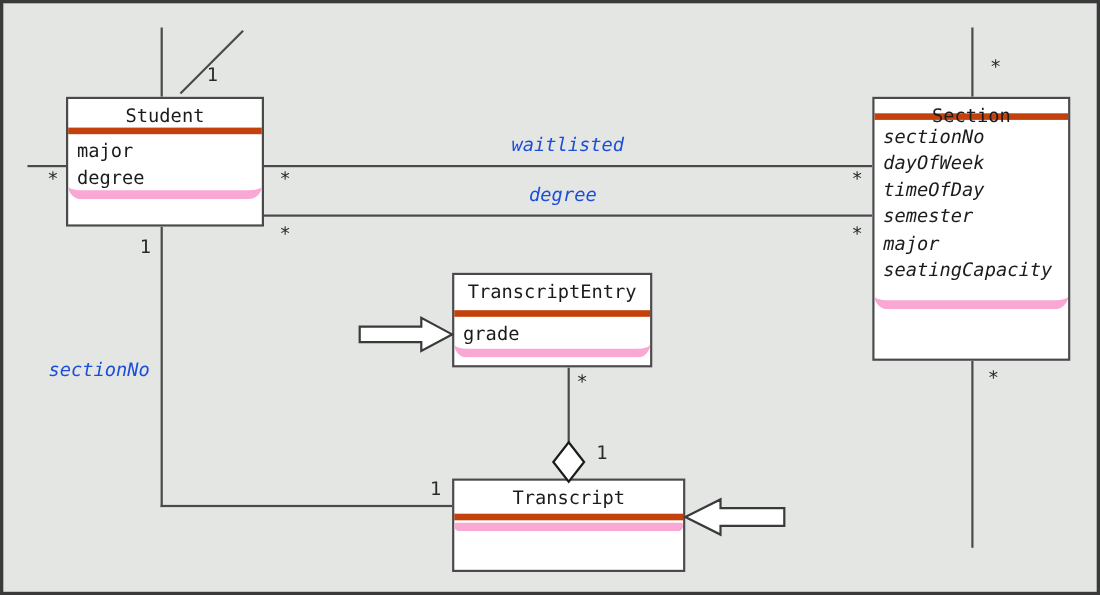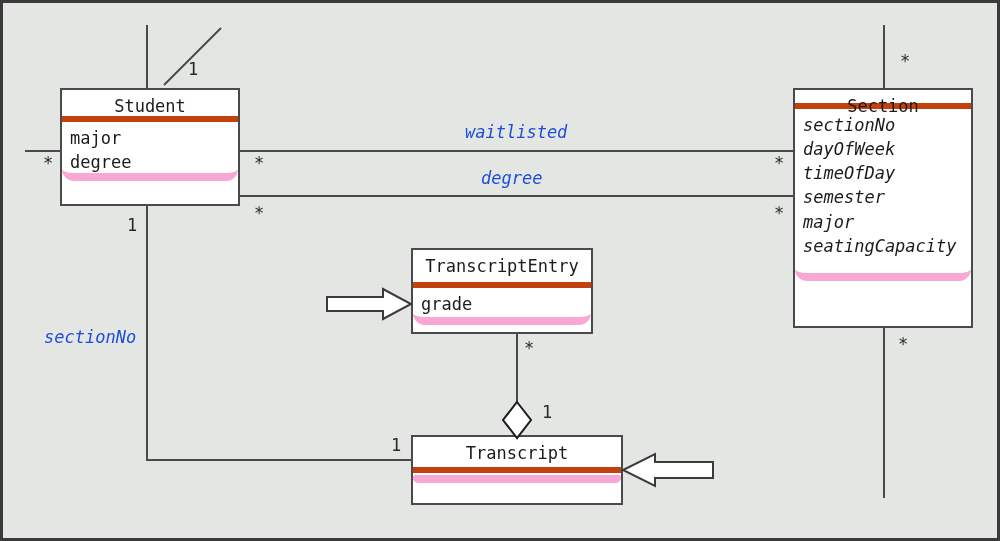--- a/index.html
+++ b/index.html
@@ -163,19 +163,19 @@
   </div>
 
   <div class="uml-class" style="left:408px; top:245px; width:182px; height:86px;">
     <div class="uml-name" style="height:38px;">TranscriptEntry</div>
     <div class="uml-attrs" style="height:37px;">
       <div class="attr">grade</div>
     </div>
     <div class="uml-ops" style="height:11px;"></div>
   </div>
 
-  <div class="uml-class" style="left:408px; top:432px; width:212px; height:70px;">
+  <div class="uml-class" style="left:408px; top:432px; width:212px; height:85px;">
     <div class="uml-name" style="height:36px;">Transcript</div>
     <div class="uml-attrs" style="height:10px; padding:0;"></div>
     <div class="uml-ops" style="height:39px;"></div>
   </div>
 
 </div>
 
 </body></html>

